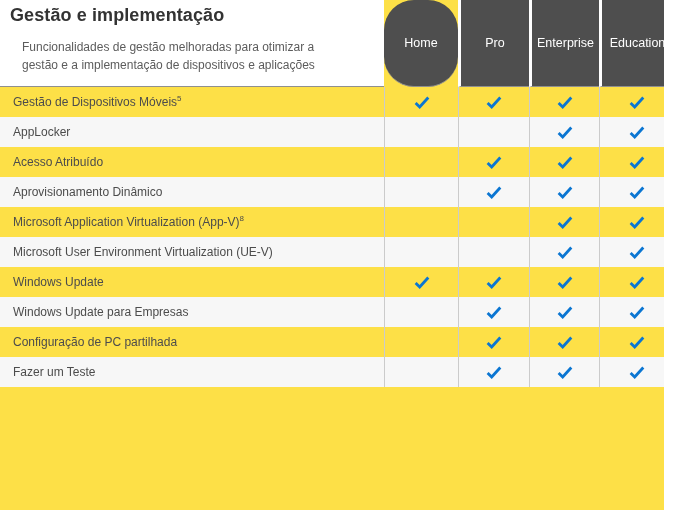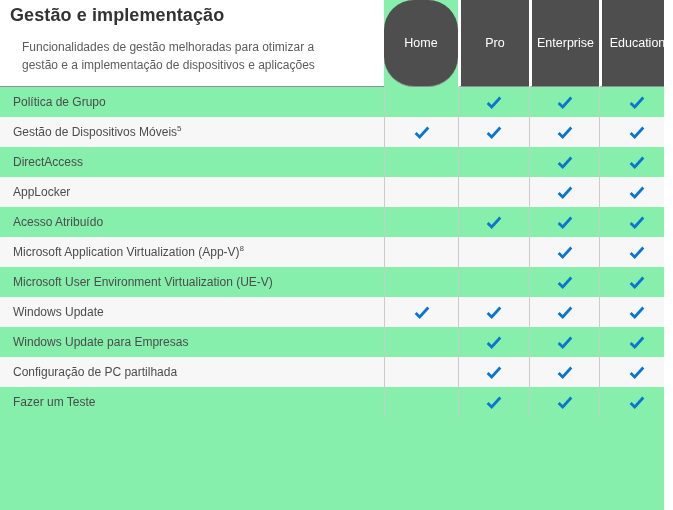--- a/index.html
+++ b/index.html
@@ -2,21 +2,21 @@
 <html><head>
 <meta charset="utf-8">
 <style>
   html, body { margin: 0; padding: 0; background: #ffffff; }
   body { font-family: "Liberation Sans", sans-serif; }
 
   .page {
     width: 664px;
     height: 510px;
     overflow: hidden;
-    background: #86efac;
+    background: #fde047;
     position: relative;
   }
 
   table.compare {
     border-collapse: separate;
     border-spacing: 0;
     width: 673px;
     table-layout: fixed;
   }
   th, td { box-sizing: border-box; padding: 0; margin: 0; }
@@ -95,72 +95,61 @@
         </th>
 
       <th class="edition" style="background: rgb(78, 78, 78); color: rgb(255, 255, 255); border-radius: 30px;">Home</th>
           <th class="edition" style="background: rgb(78, 78, 78); color: rgb(255, 255, 255);">Pro</th>
           <th class="edition" style="background: rgb(78, 78, 78); color: rgb(255, 255, 255);">Enterprise</th>
           <th class="edition" style="background: rgb(78, 78, 78); color: rgb(255, 255, 255);">Education</th>
         </tr>
     </thead>
     <tbody>
 
-    <tr>
-          <td class="feature">Política de Grupo</td>
-          <td class="check-cell"></td>
-          <td class="check-cell" style="color: rgb(11, 118, 210);"><svg width="16" height="13" viewBox="0 0 16 13" aria-hidden="true">
-              <path d="M1.6 6.9 L5.7 11 L14.3 1.5" fill="none" stroke="currentColor" stroke-width="2.8"></path>
-            </svg></td>
-          <td class="check-cell" style="color: rgb(11, 118, 210);"><svg width="16" height="13" viewBox="0 0 16 13" aria-hidden="true">
-              <path d="M1.6 6.9 L5.7 11 L14.3 1.5" fill="none" stroke="currentColor" stroke-width="2.8"></path>
-            </svg></td>
-          <td class="check-cell" style="color: rgb(11, 118, 210);"><svg width="16" height="13" viewBox="0 0 16 13" aria-hidden="true">
-              <path d="M1.6 6.9 L5.7 11 L14.3 1.5" fill="none" stroke="currentColor" stroke-width="2.8"></path>
-            </svg></td>
-        </tr>
         <tr>
           <td class="feature">Gestão de Dispositivos Móveis<sup>5</sup></td>
           <td class="check-cell" style="color: rgb(11, 118, 210);"><svg width="16" height="13" viewBox="0 0 16 13" aria-hidden="true">
               <path d="M1.6 6.9 L5.7 11 L14.3 1.5" fill="none" stroke="currentColor" stroke-width="2.8"></path>
             </svg></td>
           <td class="check-cell" style="color: rgb(11, 118, 210);"><svg width="16" height="13" viewBox="0 0 16 13" aria-hidden="true">
               <path d="M1.6 6.9 L5.7 11 L14.3 1.5" fill="none" stroke="currentColor" stroke-width="2.8"></path>
             </svg></td>
           <td class="check-cell" style="color: rgb(11, 118, 210);"><svg width="16" height="13" viewBox="0 0 16 13" aria-hidden="true">
               <path d="M1.6 6.9 L5.7 11 L14.3 1.5" fill="none" stroke="currentColor" stroke-width="2.8"></path>
             </svg></td>
           <td class="check-cell" style="color: rgb(11, 118, 210);"><svg width="16" height="13" viewBox="0 0 16 13" aria-hidden="true">
               <path d="M1.6 6.9 L5.7 11 L14.3 1.5" fill="none" stroke="currentColor" stroke-width="2.8"></path>
             </svg></td>
         </tr>
         <tr>
-          <td class="feature">DirectAccess</td>
-          <td class="check-cell"></td>
-          <td class="check-cell"></td>
-          <td class="check-cell" style="color: rgb(11, 118, 210);"><svg width="16" height="13" viewBox="0 0 16 13" aria-hidden="true">
-              <path d="M1.6 6.9 L5.7 11 L14.3 1.5" fill="none" stroke="currentColor" stroke-width="2.8"></path>
-            </svg></td>
-          <td class="check-cell" style="color: rgb(11, 118, 210);"><svg width="16" height="13" viewBox="0 0 16 13" aria-hidden="true">
-              <path d="M1.6 6.9 L5.7 11 L14.3 1.5" fill="none" stroke="currentColor" stroke-width="2.8"></path>
-            </svg></td>
-        </tr>
-        <tr>
           <td class="feature">AppLocker</td>
           <td class="check-cell"></td>
           <td class="check-cell"></td>
           <td class="check-cell" style="color: rgb(11, 118, 210);"><svg width="16" height="13" viewBox="0 0 16 13" aria-hidden="true">
               <path d="M1.6 6.9 L5.7 11 L14.3 1.5" fill="none" stroke="currentColor" stroke-width="2.8"></path>
             </svg></td>
           <td class="check-cell" style="color: rgb(11, 118, 210);"><svg width="16" height="13" viewBox="0 0 16 13" aria-hidden="true">
               <path d="M1.6 6.9 L5.7 11 L14.3 1.5" fill="none" stroke="currentColor" stroke-width="2.8"></path>
             </svg></td>
         </tr>
         <tr>
           <td class="feature">Acesso Atribuído</td>
+          <td class="check-cell"></td>
+          <td class="check-cell" style="color: rgb(11, 118, 210);"><svg width="16" height="13" viewBox="0 0 16 13" aria-hidden="true">
+              <path d="M1.6 6.9 L5.7 11 L14.3 1.5" fill="none" stroke="currentColor" stroke-width="2.8"></path>
+            </svg></td>
+          <td class="check-cell" style="color: rgb(11, 118, 210);"><svg width="16" height="13" viewBox="0 0 16 13" aria-hidden="true">
+              <path d="M1.6 6.9 L5.7 11 L14.3 1.5" fill="none" stroke="currentColor" stroke-width="2.8"></path>
+            </svg></td>
+          <td class="check-cell" style="color: rgb(11, 118, 210);"><svg width="16" height="13" viewBox="0 0 16 13" aria-hidden="true">
+              <path d="M1.6 6.9 L5.7 11 L14.3 1.5" fill="none" stroke="currentColor" stroke-width="2.8"></path>
+            </svg></td>
+        </tr>
+        <tr>
+          <td class="feature">Aprovisionamento Dinâmico</td>
           <td class="check-cell"></td>
           <td class="check-cell" style="color: rgb(11, 118, 210);"><svg width="16" height="13" viewBox="0 0 16 13" aria-hidden="true">
               <path d="M1.6 6.9 L5.7 11 L14.3 1.5" fill="none" stroke="currentColor" stroke-width="2.8"></path>
             </svg></td>
           <td class="check-cell" style="color: rgb(11, 118, 210);"><svg width="16" height="13" viewBox="0 0 16 13" aria-hidden="true">
               <path d="M1.6 6.9 L5.7 11 L14.3 1.5" fill="none" stroke="currentColor" stroke-width="2.8"></path>
             </svg></td>
           <td class="check-cell" style="color: rgb(11, 118, 210);"><svg width="16" height="13" viewBox="0 0 16 13" aria-hidden="true">
               <path d="M1.6 6.9 L5.7 11 L14.3 1.5" fill="none" stroke="currentColor" stroke-width="2.8"></path>
             </svg></td>

